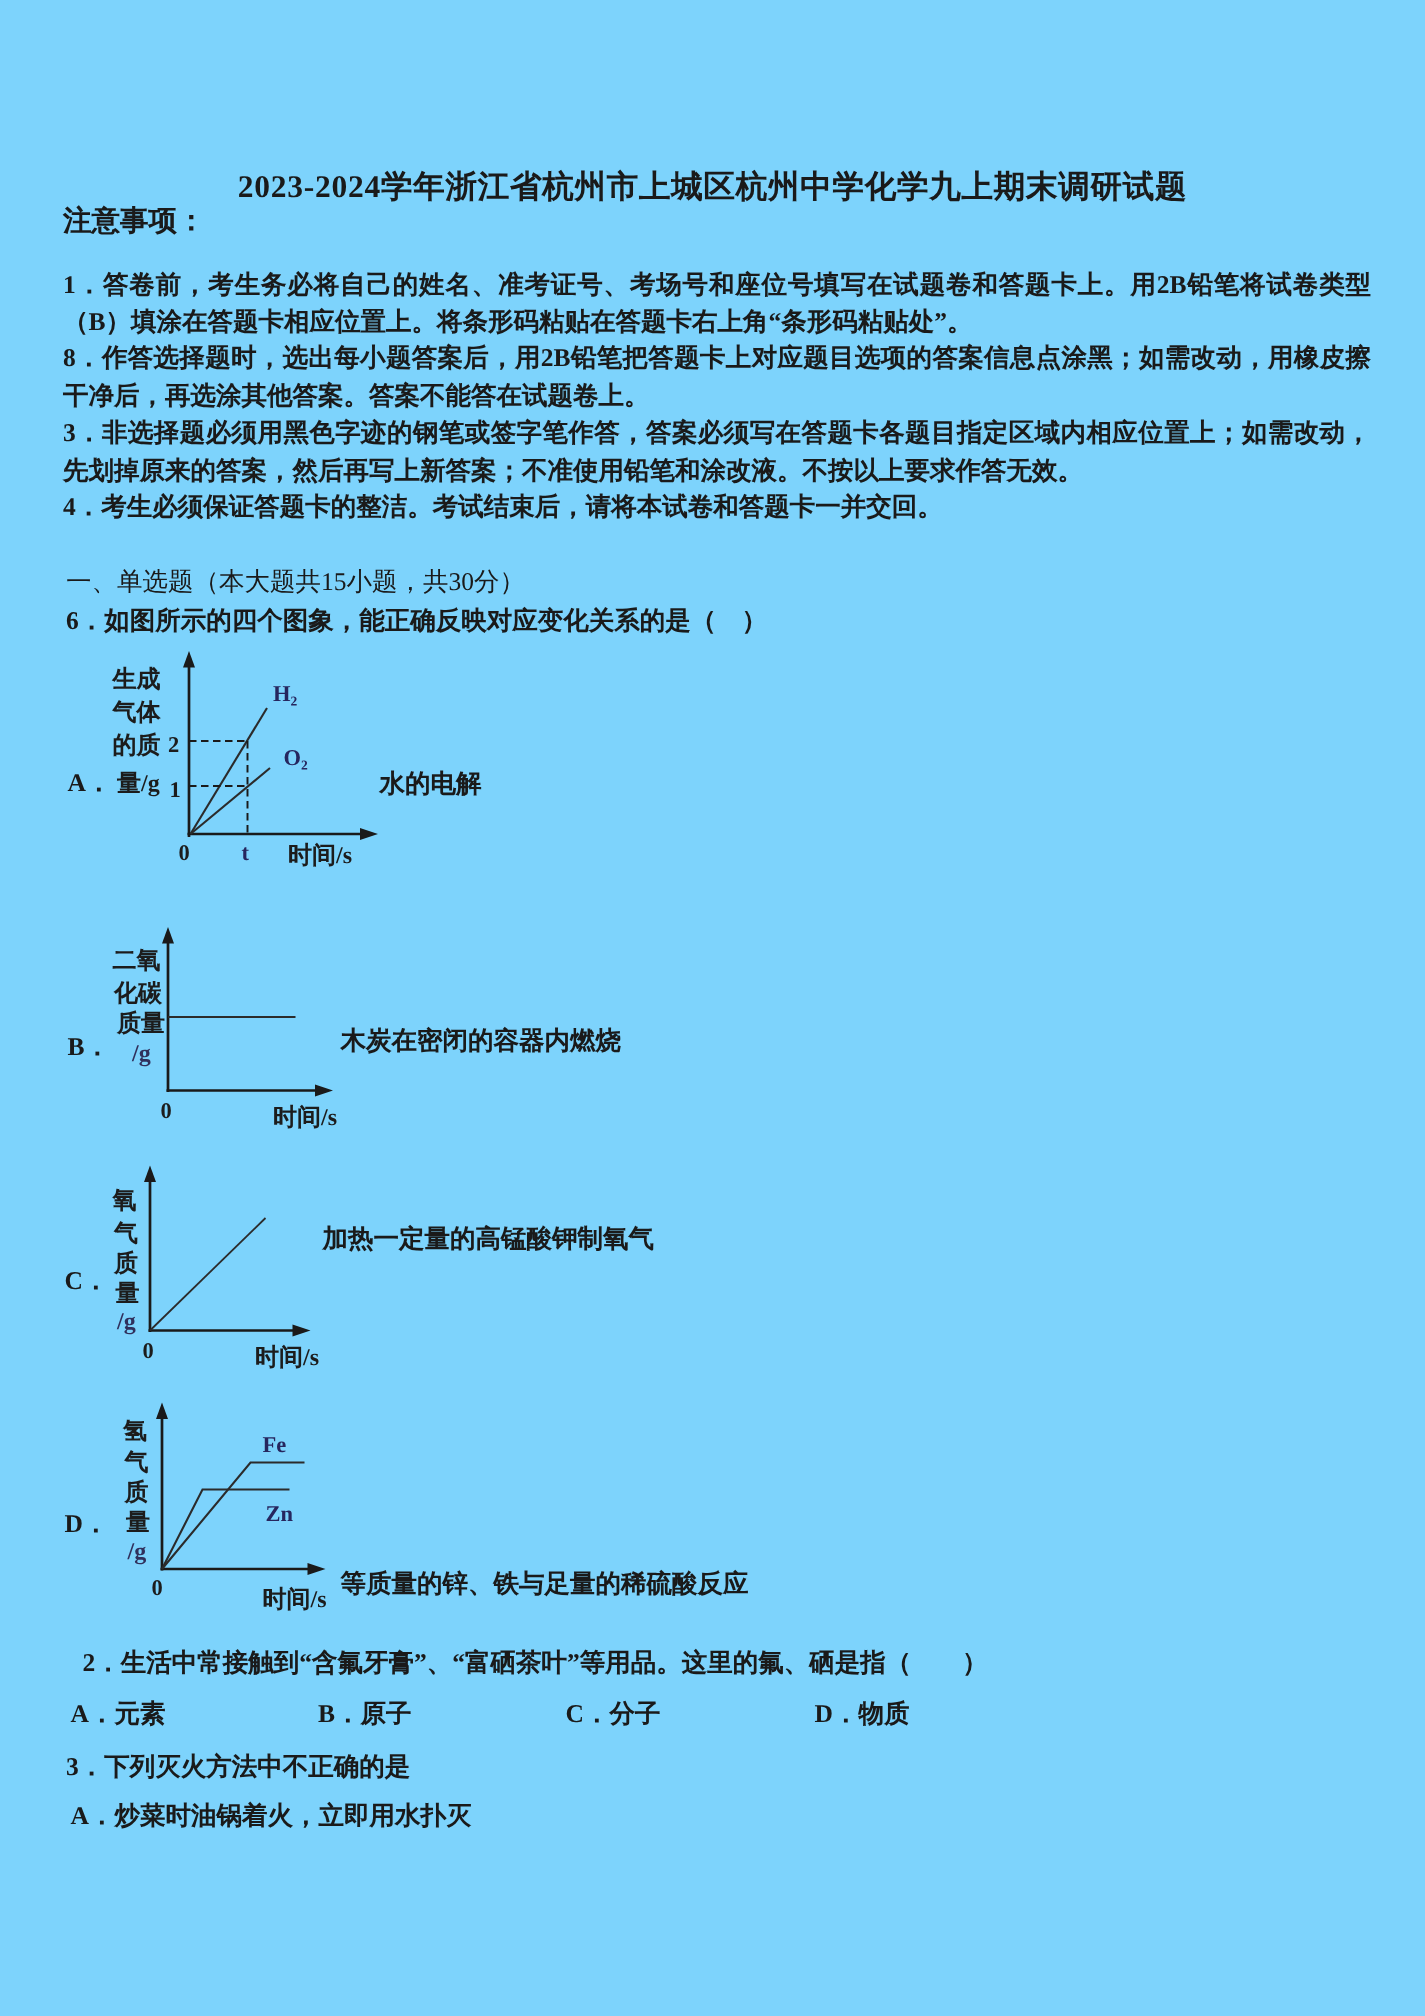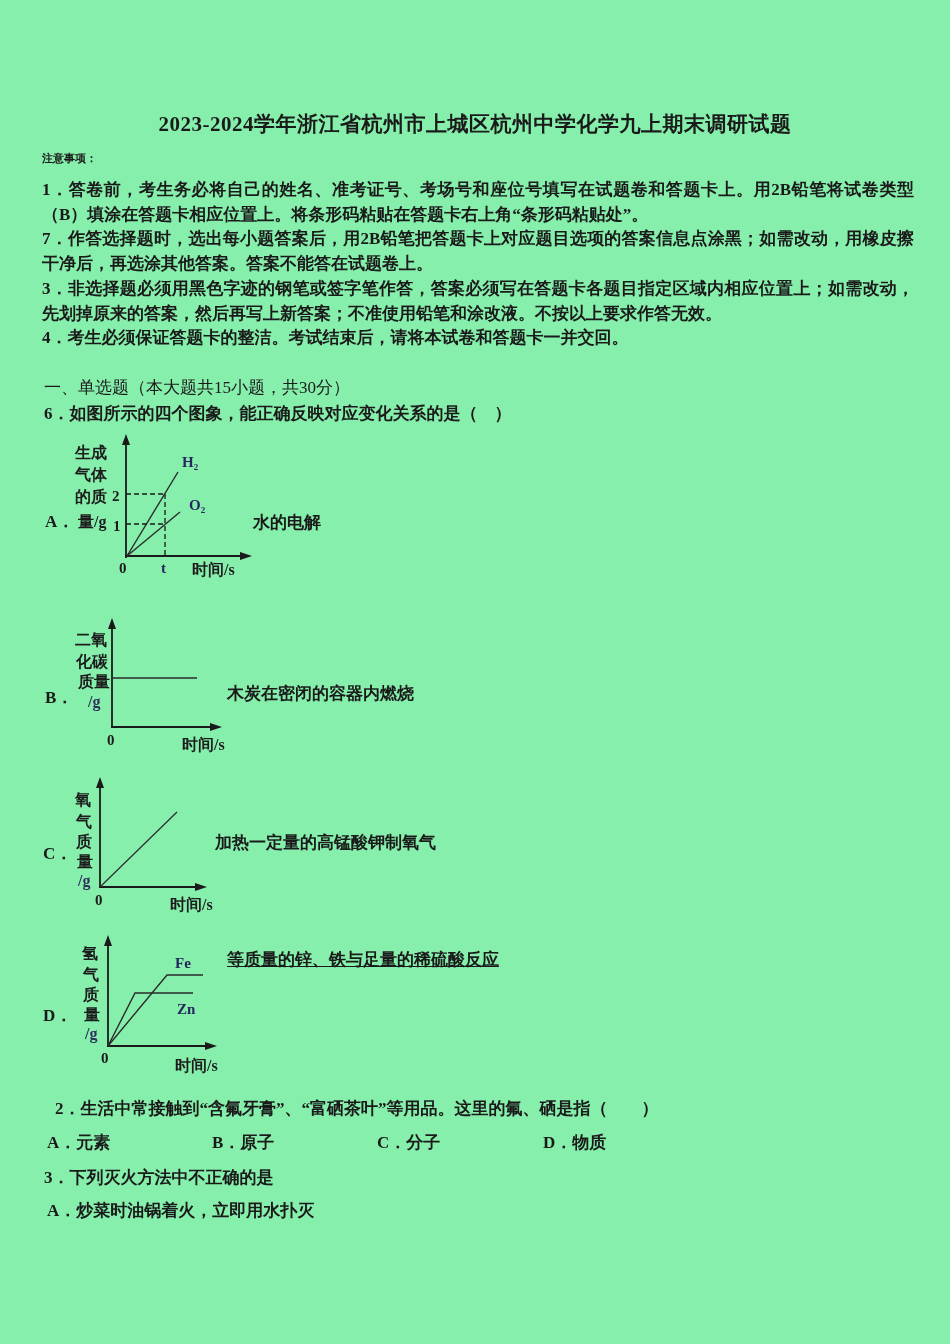--- a/index.html
+++ b/index.html
@@ -1,23 +1,23 @@
 <!DOCTYPE html>
 <html><head>
 <meta charset="utf-8">
 <style>
   html, body { margin:0; padding:0; background:#ffffff; }
   .page {
-    position:relative; width:950px; height:1344px; background:#86efac;
+    position:relative; width:950px; height:1344px; background:#7dd3fc;
     font-family:"Liberation Serif", serif; color:#1a1a1a; overflow:hidden;
   }
   .abs { position:absolute; }
   .title { left:0; top:110px; width:950px; text-align:center;
            font-size:21px; font-weight:700; letter-spacing:0.5px; }
-  .notice-heading { left:42px; top:151px; font-size:11px; font-weight:700; }
+  .notice-heading { left:42px; top:134px; font-size:19px; font-weight:700; }
   .notice { left:42px; top:178px; width:872px; }
   .notice p { margin:0; font-size:17px; font-weight:700; line-height:24.7px;
               text-align:justify; }
   .section-heading { left:44px; top:376px; font-size:17px; font-weight:400; }
   .q-text { font-size:17px; font-weight:700; }
   .opt-letter { font-size:17px; font-weight:700; }
   .graph-desc { font-size:17px; font-weight:700; }
   .opt-cell { font-size:17px; font-weight:700; }
   svg { overflow:visible; }
   svg text { font-family:"Liberation Serif", serif; }
@@ -34,21 +34,21 @@
 <body>
 
 <div class="page">
 
   <div class="abs title">2023-2024学年浙江省杭州市上城区杭州中学化学九上期末调研试题</div>
 
   <div class="abs notice-heading">注意事项：</div>
 
   <div class="abs notice">
     <p>1．答卷前，考生务必将自己的姓名、准考证号、考场号和座位号填写在试题卷和答题卡上。用2B铅笔将试卷类型（B）填涂在答题卡相应位置上。将条形码粘贴在答题卡右上角“条形码粘贴处”。</p>
-    <p>7．作答选择题时，选出每小题答案后，用2B铅笔把答题卡上对应题目选项的答案信息点涂黑；如需改动，用橡皮擦干净后，再选涂其他答案。答案不能答在试题卷上。</p>
+    <p>8．作答选择题时，选出每小题答案后，用2B铅笔把答题卡上对应题目选项的答案信息点涂黑；如需改动，用橡皮擦干净后，再选涂其他答案。答案不能答在试题卷上。</p>
     <p>3．非选择题必须用黑色字迹的钢笔或签字笔作答，答案必须写在答题卡各题目指定区域内相应位置上；如需改动，先划掉原来的答案，然后再写上新答案；不准使用铅笔和涂改液。不按以上要求作答无效。</p>
     <p>4．考生必须保证答题卡的整洁。考试结束后，请将本试卷和答题卡一并交回。</p>
   </div>
 
   <div class="abs section-heading">一、单选题（本大题共15小题，共30分）</div>
 
   <div class="abs q-text" style="left:44px; top:402px;">6．如图所示的四个图象，能正确反映对应变化关系的是（　）</div>
 
   <div class="abs opt-letter" style="left:45px; top:510px;">A．</div>
 
@@ -102,42 +102,42 @@
     <text class="ax-cjk" x="12" y="92">量</text>
     <text class="ax-cjk sub-blue" x="13" y="111">/g</text>
     <line class="axis-line" x1="35" y1="113" x2="35" y2="8"></line>
     <polygon class="arrow" points="31,13 35,2 39,13"></polygon>
     <line class="axis-line" x1="34" y1="112" x2="132" y2="112"></line>
     <polygon class="arrow" points="130,108 142,112 130,116"></polygon>
     <line class="data-line" style="stroke-width:1.2" x1="35" y1="112" x2="112" y2="37"></line>
     <text class="ax-num" x="30" y="130">0</text>
     <text class="ax-cjk" x="105" y="135">时间/s</text>
   </svg>
-  <div class="abs graph-desc" style="left:215px; top:831px;">加热一定量的高锰酸钾制氧气</div>
+  <div class="abs graph-desc" style="left:215px; top:814px;">加热一定量的高锰酸钾制氧气</div>
 
   <div class="abs opt-letter" style="left:43px; top:1004px;">D．</div>
 
   <svg class="abs" style="left:70px; top:933px;" width="165" height="148" viewBox="0 0 165 148">
     <text class="ax-cjk" x="12" y="26">氢</text>
     <text class="ax-cjk" x="13" y="47">气</text>
     <text class="ax-cjk" x="13" y="67">质</text>
     <text class="ax-cjk" x="14" y="87">量</text>
     <text class="ax-cjk sub-blue" x="15" y="106">/g</text>
     <line class="axis-line" x1="38" y1="114" x2="38" y2="8"></line>
     <polygon class="arrow" points="34,13 38,2 42,13"></polygon>
     <line class="axis-line" x1="37" y1="113" x2="137" y2="113"></line>
     <polygon class="arrow" points="135,109 147,113 135,117"></polygon>
     <polyline class="data-line" points="38,113 65,60 123,60"></polyline>
     <polyline class="data-line" points="38,113 97,42 133,42"></polyline>
     <text class="chem" x="105" y="35">Fe</text>
     <text class="chem" x="107" y="81">Zn</text>
     <text class="ax-num" x="31" y="130">0</text>
     <text class="ax-cjk" x="105" y="138">时间/s</text>
   </svg>
-  <div class="abs graph-desc" style="left:227px; top:948px;text-decoration:underline;">等质量的锌、铁与足量的稀硫酸反应</div>
+  <div class="abs graph-desc" style="left:227px; top:1044px;">等质量的锌、铁与足量的稀硫酸反应</div>
 
   <div class="abs q-text" style="left:55px; top:1097px;">2．生活中常接触到“含氟牙膏”、“富硒茶叶”等用品。这里的氟、硒是指（　　）</div>
   <div class="abs opt-cell" style="left:47px;  top:1131px;">A．元素</div>
   <div class="abs opt-cell" style="left:212px; top:1131px;text-align:right;">B．原子</div>
   <div class="abs opt-cell" style="left:377px; top:1131px;">C．分子</div>
   <div class="abs opt-cell" style="left:543px; top:1131px;">D．物质</div>
 
   <div class="abs q-text" style="left:44px; top:1166px;">3．下列灭火方法中不正确的是</div>
   <div class="abs opt-cell" style="left:47px; top:1199px;">A．炒菜时油锅着火，立即用水扑灭</div>
 

